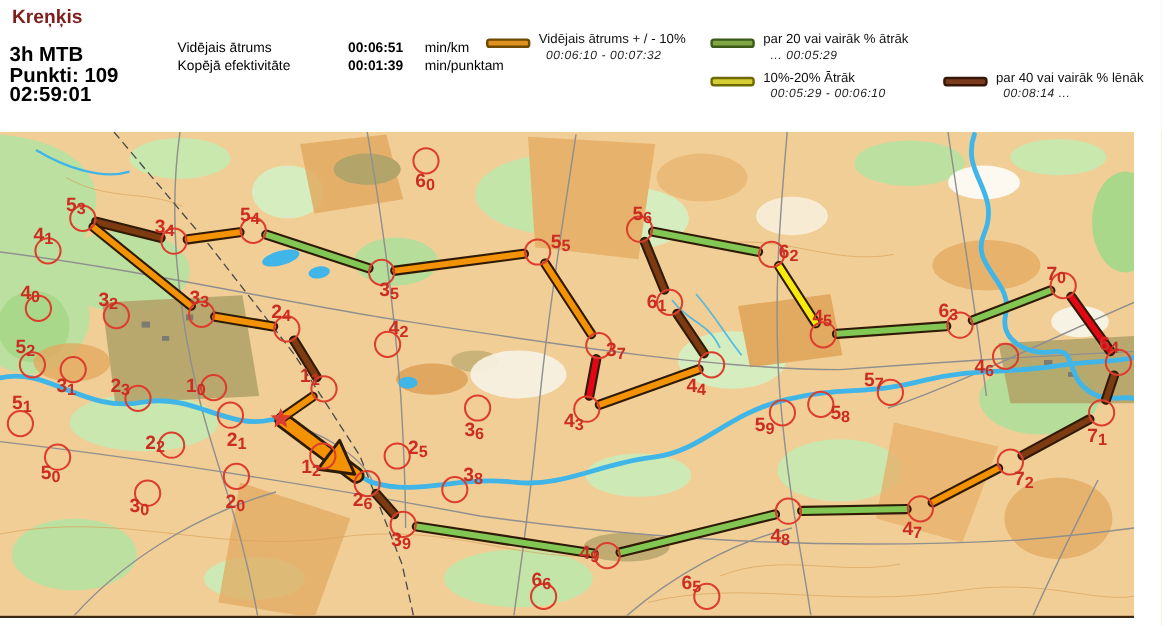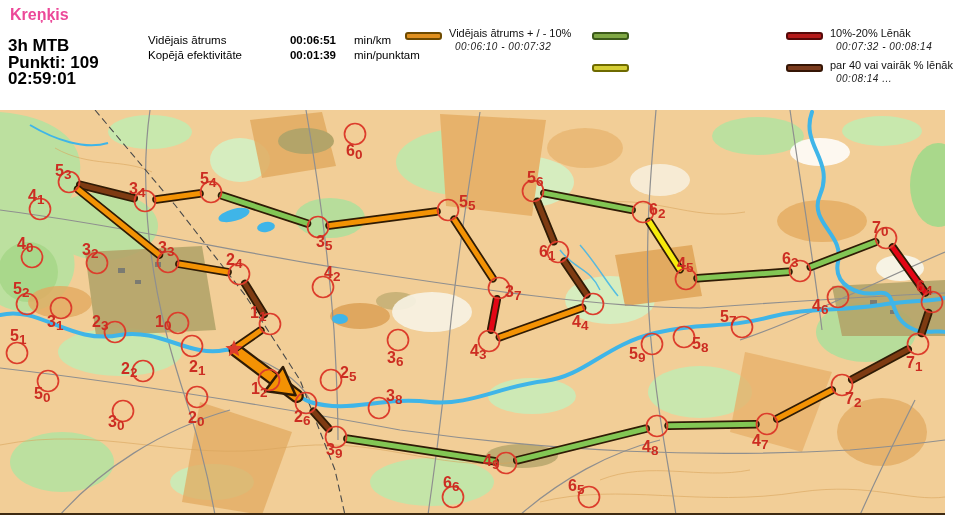--- a/index.html
+++ b/index.html
@@ -1,20 +1,20 @@
 <!DOCTYPE html>
 <html><head>
 <meta charset="utf-8">
 <style>
   html,body{margin:0;padding:0;}
   body{width:968px;height:522px;background:#ffffff;font-family:"Liberation Sans",sans-serif;position:relative;overflow:hidden;}
 
   
   .header{position:absolute;left:0;top:0;width:968px;height:110px;background:#fff;}
-  .title{position:absolute;left:10px;top:6px;font-size:16px;font-weight:bold;color:#ec4899;}
+  .title{position:absolute;left:10px;top:6px;font-size:16px;font-weight:bold;color:#7f1d1d;}
   .who{position:absolute;left:8px;top:38px;font-size:17px;font-weight:bold;color:#000;line-height:16.5px;}
   .stats{position:absolute;left:148px;top:30px;font-size:11.5px;color:#000;}
   .stat-row{height:15.5px;display:flex;align-items:flex-end;}
   .s-label{width:132px;}
   .s-val{width:66px;text-align:center;font-weight:bold;}
   .s-unit{padding-left:8px;margin-top:28px;}
 
   .leg-item{position:absolute;display:flex;font-size:11px;color:#111;}
   .leg-swatch{width:33px;height:4px;border-radius:3px;border:2px solid #000;margin-top:5px;margin-right:7px;flex:0 0 auto;}
   .leg-text{line-height:13px;}
@@ -48,28 +48,27 @@
     </div>
   </div>
 
   <div class="leg-item" style="left:405px;top:27px">
     <span class="leg-swatch" style="background: rgb(224, 144, 31); border-color: rgb(110, 74, 0);"></span>
     <div class="leg-text"><span>Vidējais ātrums + / - 10%</span>
       <span class="leg-range">00:06:10   -   00:07:32</span></div>
   </div>
   <div class="leg-item" style="left:592px;top:27px">
     <span class="leg-swatch" style="background: rgb(127, 168, 68); border-color: rgb(60, 90, 26);"></span>
+    <div class="leg-text"><span>par 20 vai vairāk % ātrāk</span>
+      <span class="leg-range">...    00:05:29</span></div>
   </div>
   <div class="leg-item" style="left:592px;top:59px">
     <span class="leg-swatch" style="background: rgb(213, 206, 53); border-color: rgb(110, 106, 0);"></span>
-  </div>
-  <div class="leg-item" style="left:786px;top:27px">
-    <span class="leg-swatch" style="background: rgb(181, 26, 26); border-color: rgb(86, 9, 9);"></span>
-    <div class="leg-text"><span>10%-20% Lēnāk</span>
-      <span class="leg-range">00:07:32   -  00:08:14</span></div>
+    <div class="leg-text"><span>10%-20% Ātrāk</span>
+      <span class="leg-range">00:05:29   -   00:06:10</span></div>
   </div>
   <div class="leg-item" style="left:786px;top:59px">
     <span class="leg-swatch" style="background: rgb(123, 60, 30); border-color: rgb(53, 21, 5);"></span>
     <div class="leg-text"><span>par 40 vai vairāk % lēnāk</span>
       <span class="leg-range">00:08:14   ...</span></div>
   </div>
 </div>
 
 <div class="map">
   <svg width="945" height="403" viewBox="0 110 945 403" xmlns="http://www.w3.org/2000/svg">

